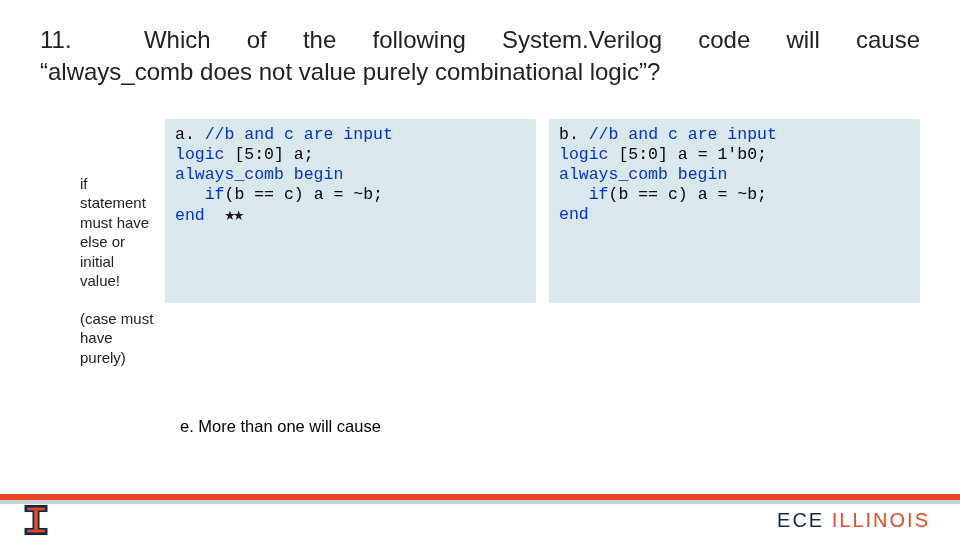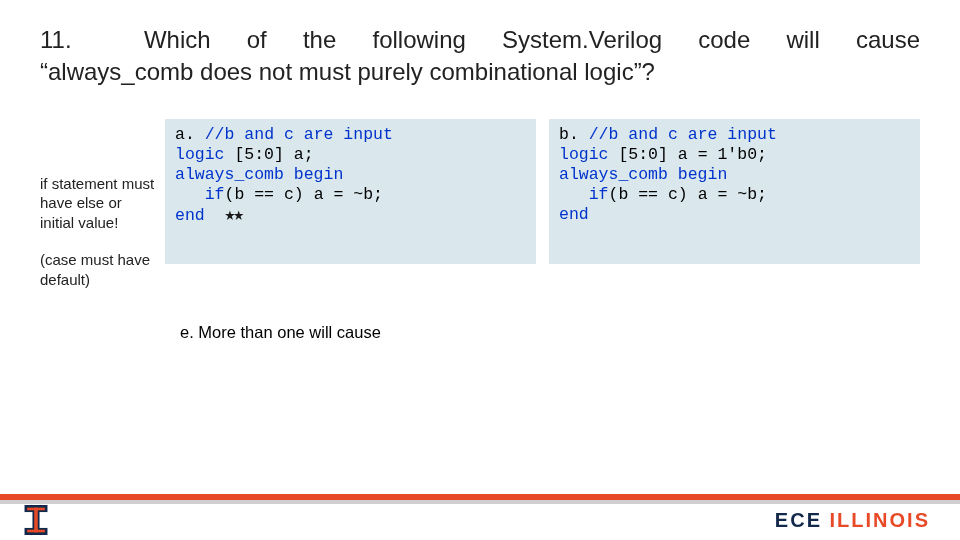--- a/index.html
+++ b/index.html
@@ -4,49 +4,49 @@
 <style>
   * { margin: 0; padding: 0; box-sizing: border-box; }
   html, body { width: 960px; height: 540px; font-family: Arial, Helvetica, sans-serif; background: #fff; overflow: hidden; }
   .slide { width: 960px; height: 540px; position: relative; display: flex; flex-direction: column; border-radius: 25px; }
   .content { flex: 1; padding: 24px 40px 0 40px; }
   .question { font-size: 24px; color: #222; text-align: justify; text-align-last: left; line-height: 1.35; margin-bottom: 30px; }
   .question .qline1 { text-align: justify; text-align-last: justify; display:block;}
   .question .qline2 { text-align: left; display:block;}
   .body { display: flex; gap: 10px; }
   .sidenote { width: 115px; padding-top: 55px; font-size: 15px; color: #222; line-height: 1.3; }
-  .sidenote p { margin-bottom: 18px; }
+  .sidenote p { margin-bottom: 18px; margin-left: 40px; }
   .grid { flex: 1; display: grid; grid-template-columns: 1fr 1fr; grid-template-rows: auto auto; column-gap: 50px; row-gap: 18px; gap: 13px; }
   .codebox { background: #dae8ed; padding: 6px 10px 6px 10px; font-family: Consolas, "Courier New", monospace; font-size: 16.5px; line-height: 1.22; white-space: pre; color: #000; position: relative; }
   .kw-blue { color: #0033cc; }
   .stars { color: #1a1a1a; font-size: 18px; letter-spacing: -2px; }
-  .option-e { margin-left: 140px; margin-top: 16px; font-size: 16.5px; font-family: Consolas, Arial, sans-serif; color: #000; }
+  .option-e { margin-left: 140px; margin-top: 32px; font-size: 16.5px; font-family: Consolas, Arial, sans-serif; color: #000; }
   .footer { height: 46px; background: #fff; border-top: 6px solid #e84a27; display:flex; align-items:center; justify-content:space-between; padding: 0 30px 0 20px; }
   .footer-stripe { position:absolute; left:0; right:0; bottom:40px; height:6px; background:#e84a27; }
   .footer-stripe2 { position:absolute; left:0; right:0; bottom:36px; height:4px; background:#d0d0d0; }
   .logo-i { width: 32px; height: 30px; display:flex; align-items:center; justify-content:center; }
   .logo-i svg { width: 26px; height: 30px; }
-  .ece { font-weight: 700; letter-spacing: 2px; font-size: 20px; }
+  .ece { font-weight: 400; letter-spacing: 2px; font-size: 20px; }
   .ece .dark { color: #13294b; }
   .ece .orange { color: #e84a27; }
 </style>
 </head>
 <body>
 
 <div class="slide">
   <div class="content">
     <div class="question">
       <span class="qline1"><span>11.</span>&nbsp;&nbsp;<span>Which of the following System.Verilog code will cause</span></span>
-      <span class="qline2">“always_comb does not must purely combinational logic”?</span>
+      <span class="qline2">“always_comb does not value purely combinational logic”?</span>
     </div>
 
     <div class="body">
       <div class="sidenote">
         <p>if statement must have else or initial value!</p>
-        <p>(case must have default)</p>
+        <p>(case must have purely)</p>
       </div>
 
       <div class="grid">
 
         <div class="codebox"><span>a.</span> <span class="kw-blue">//b and c are input</span>
 <span class="kw-blue">logic</span><span> [5:0] a;</span>
 <span class="kw-blue">always_comb begin</span>
 <span class="kw-blue">   if</span><span>(b == c) a = ~b;</span>
 <span class="kw-blue">end</span>  <span class="stars">★★</span></div>
 

